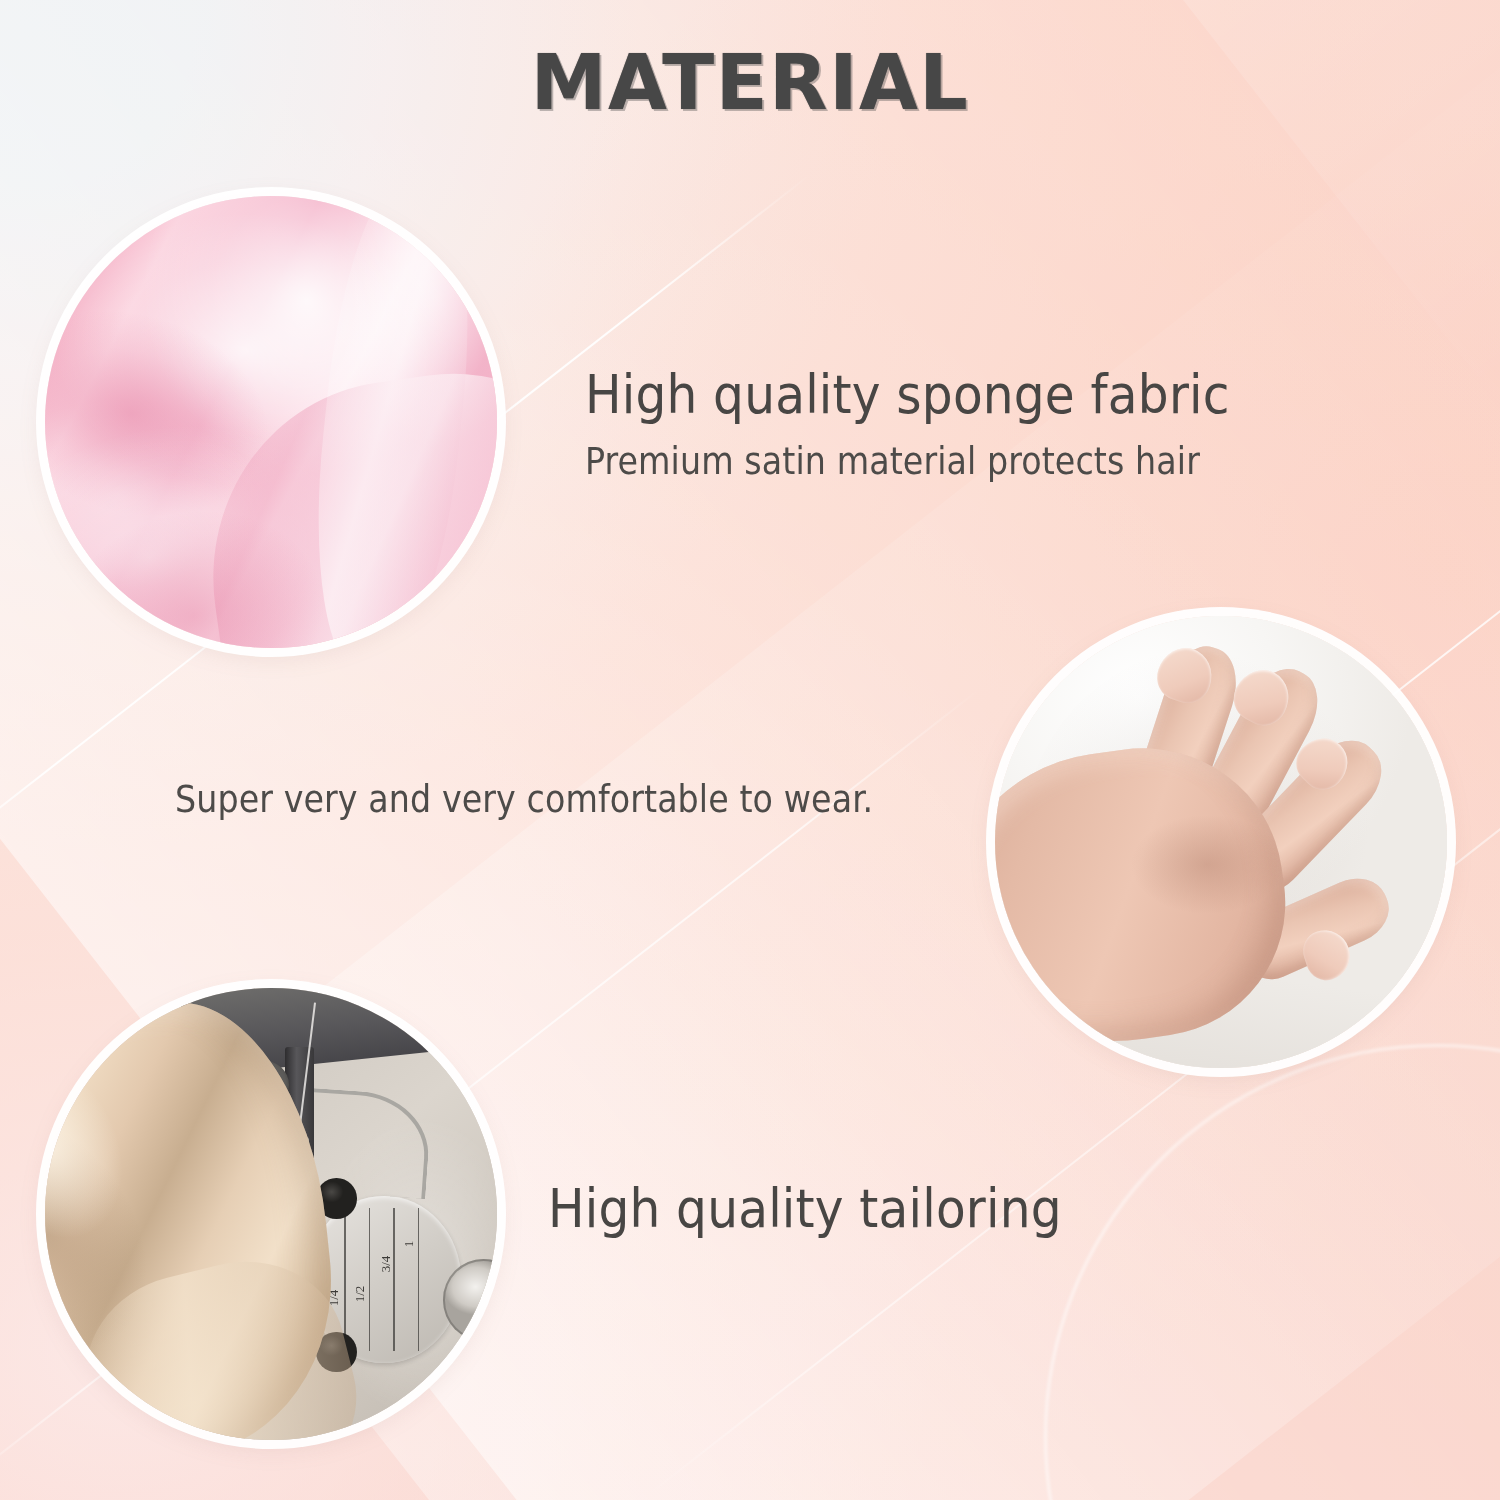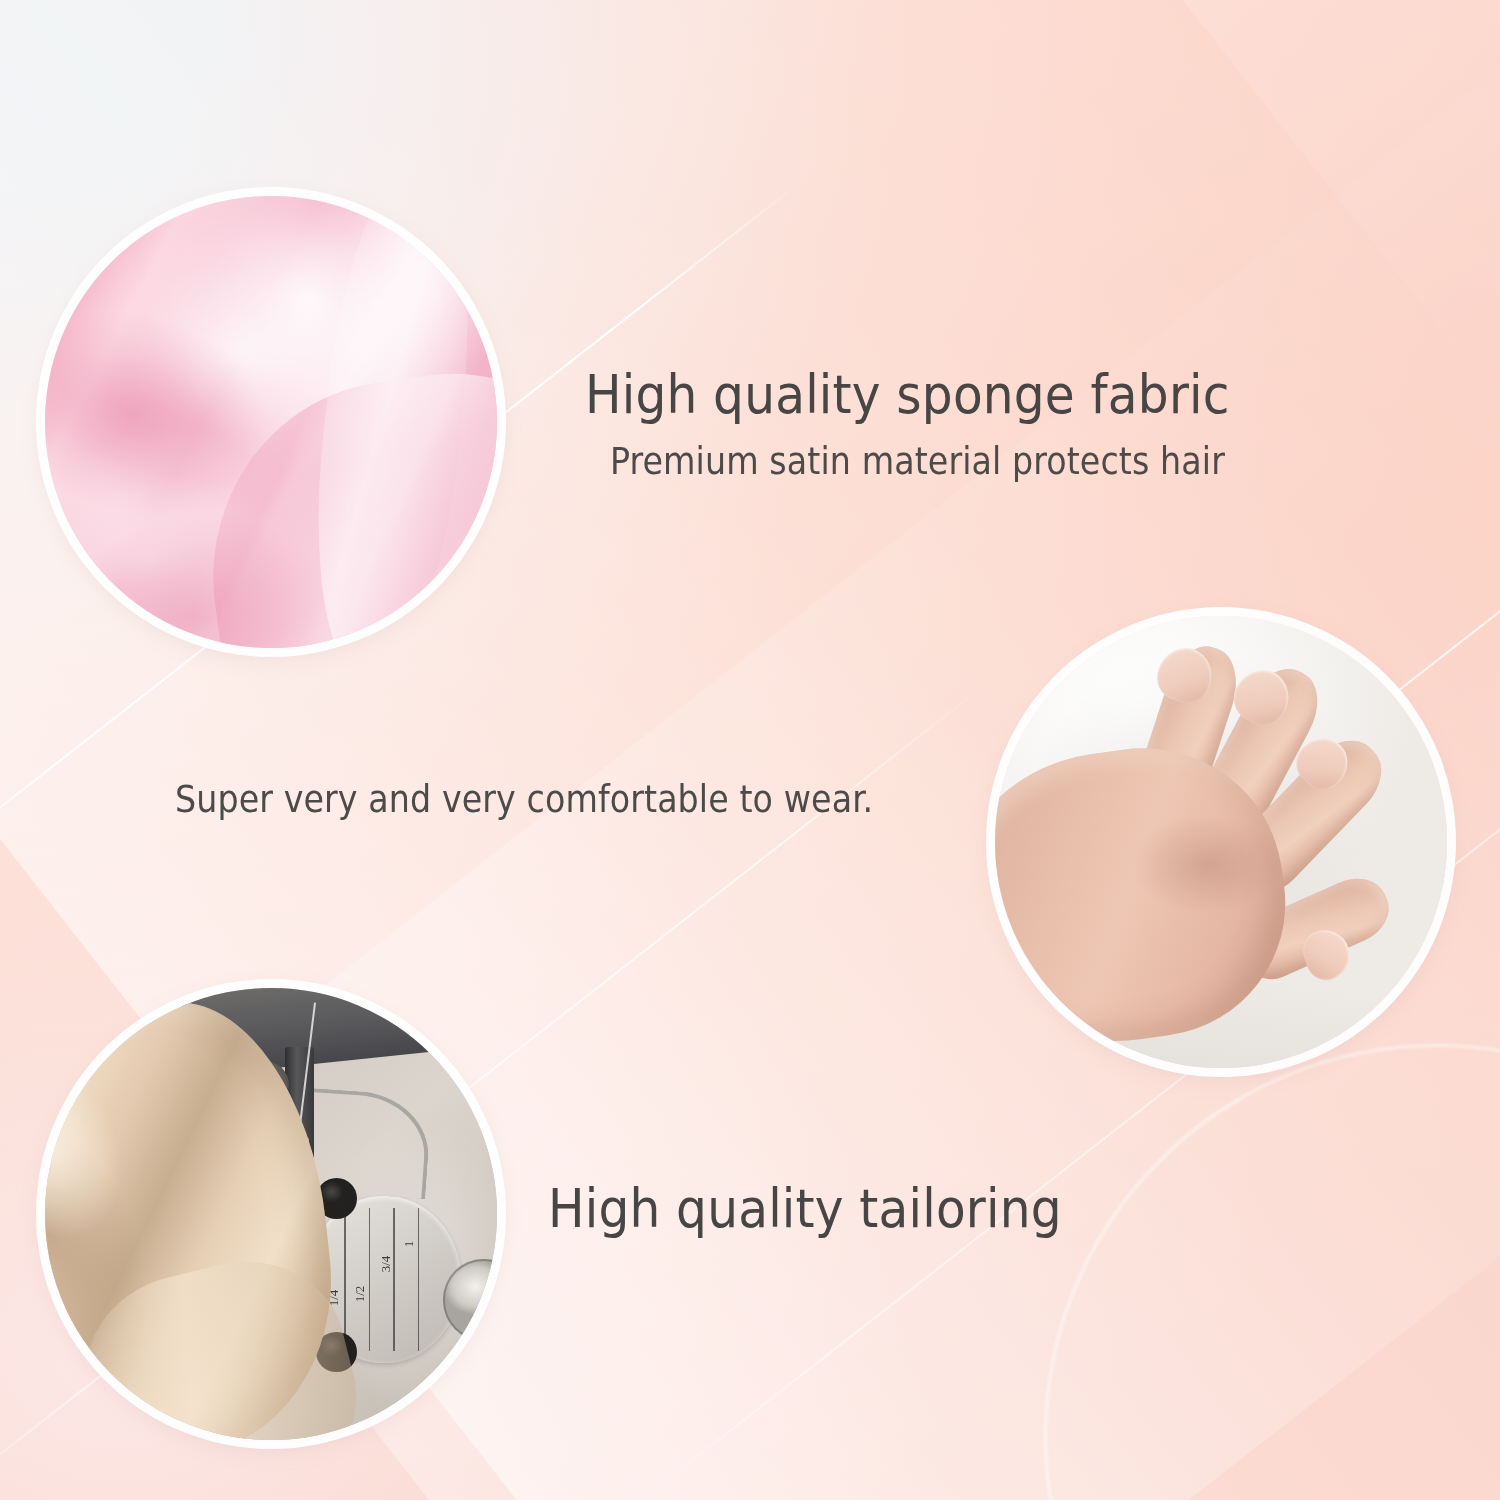--- a/index.html
+++ b/index.html
@@ -363,41 +363,42 @@
     font-family: "DejaVu Sans Condensed", "Liberation Sans Narrow", "Liberation Sans", sans-serif;
     font-weight: 300;
     font-size: 37px;
     color: #4d4b49;
     letter-spacing: .1px;
     white-space: nowrap;
     line-height: 1.2;
     margin-top: 16px;
   }
   #block-satin   { left: 585px; top: 366px;  text-align: left; }
-  #block-satin .subheading { margin-left: 25px; }
+  #block-satin .subheading { }
   #block-sponge  { left: 175px; top: 762px;  width: 785px; text-align: right; }
   #block-sponge .subheading { text-align: left; }
   #block-tailor  { left: 548px; top: 1180px; width: 590px; text-align: left; }
 </style>
 </head>
 <body>
 
 <div id="canvas">
 
   <div class="bg-base"></div>
   <div class="bg-warmglow"></div>
   <div class="facet facet-a"></div>
   <div class="facet facet-b"></div>
   <div class="facet facet-c"></div>
   <div class="crease crease-1"></div>
   <div class="crease crease-2"></div>
   <div class="crease crease-3"></div>
   <div class="crease crease-4"></div>
   <div class="swoosh-br"></div>
 
+  <div class="title">MATERIAL</div>
 
   <div class="photo" id="photo-satin">
     <div class="inner satin">
       <div class="satin-fold sf1"></div>
       <div class="satin-fold sf2"></div>
       <div class="satin-fold sf3"></div>
       <div class="satin-fold sf4"></div>
       <div class="satin-fold sf5"></div>
       <div class="satin-fold sf6"></div>
     </div>

